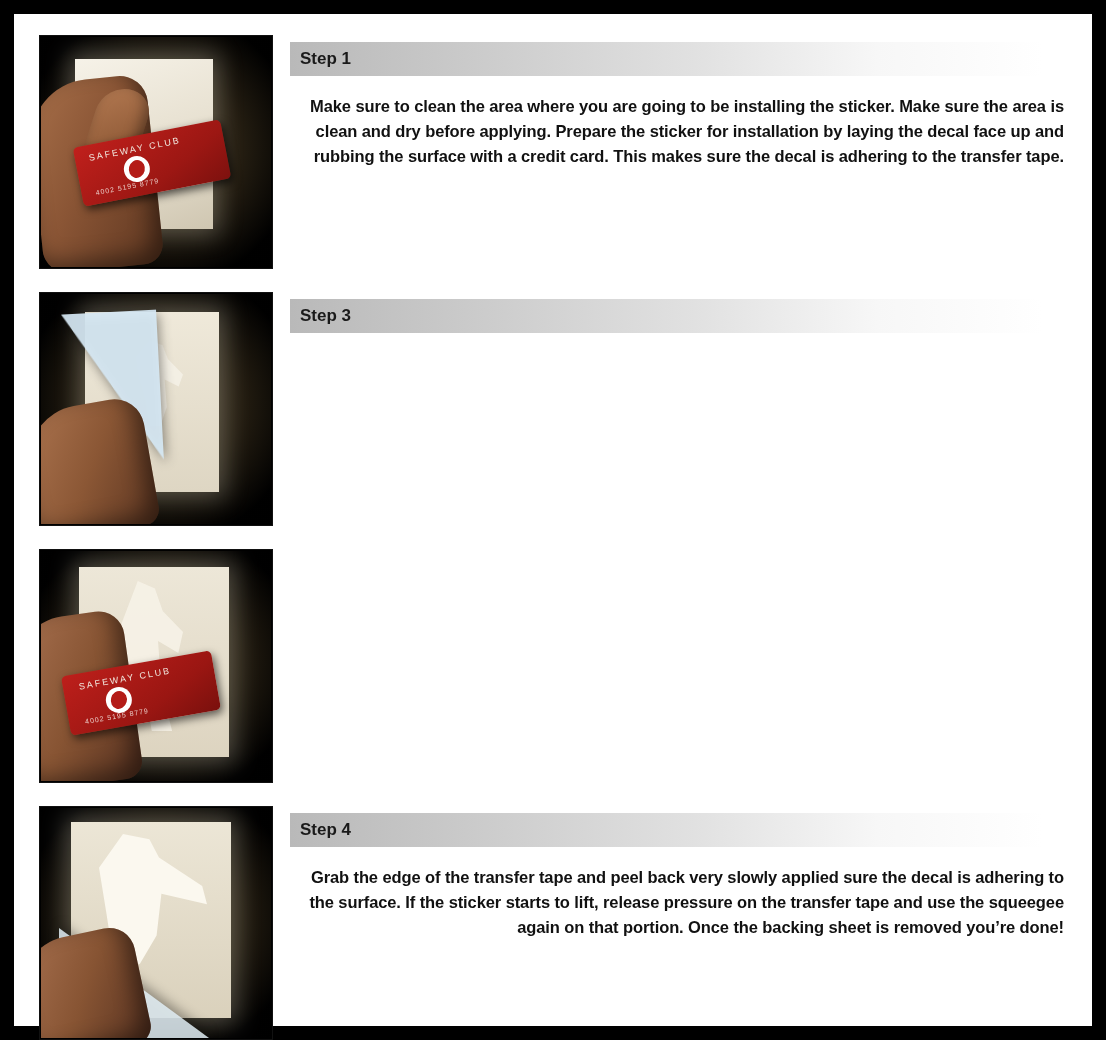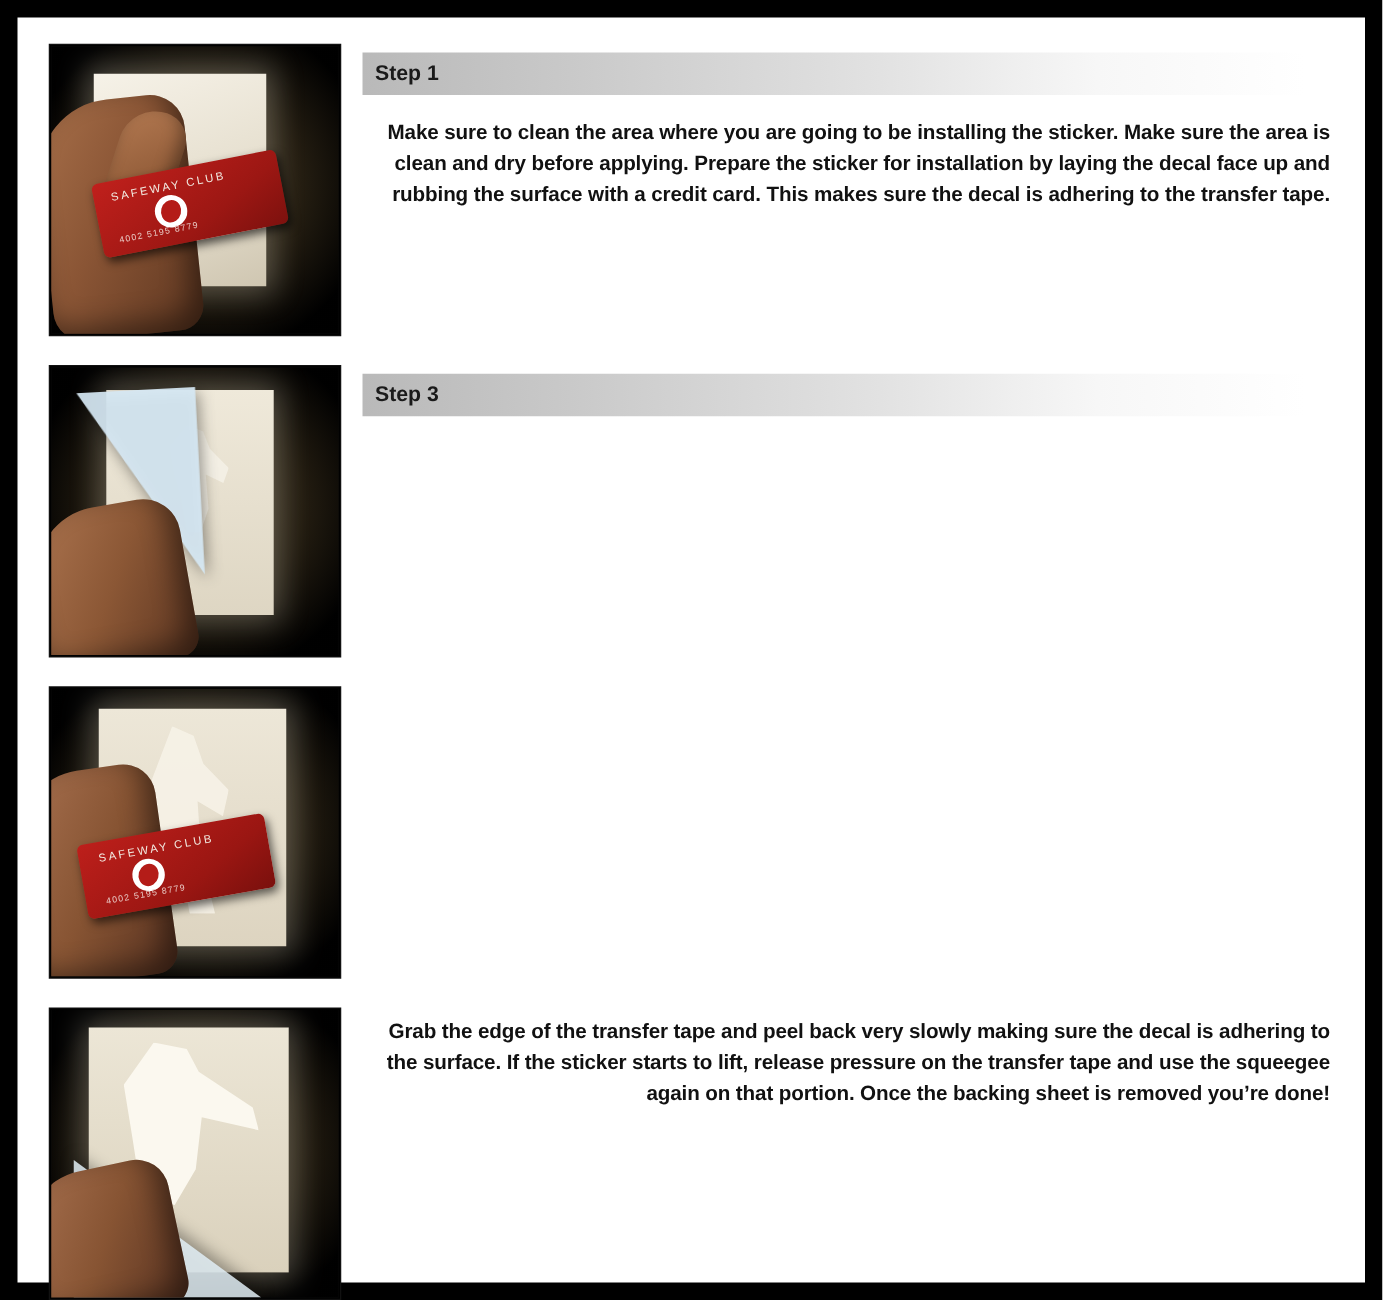--- a/index.html
+++ b/index.html
@@ -348,21 +348,24 @@
 
       <div class="step-row">
         <div class="photo p4">
           <div class="vignette"></div>
           <div class="paper"></div>
           <div class="silhouette"></div>
           <div class="peel"></div>
           <div class="hand"></div>
         </div>
         <div class="step-content">
+          <div class="step-header">
+            <span class="step-title">Step 4</span>
+          </div>
           <div class="step-body">
-            <p>Grab the edge of the transfer tape and peel back very slowly making sure the decal is adhering to the surface.  If the sticker starts to lift, release pressure on the transfer tape and use the squeegee again on that portion.  Once the backing sheet is removed you’re done!</p>
+            <p>Grab the edge of the transfer tape and peel back very slowly applied sure the decal is adhering to the surface.  If the sticker starts to lift, release pressure on the transfer tape and use the squeegee again on that portion.  Once the backing sheet is removed you’re done!</p>
           </div>
         </div>
       </div>
 
     </div>
   </div>
 </div>
 
 </body></html>

